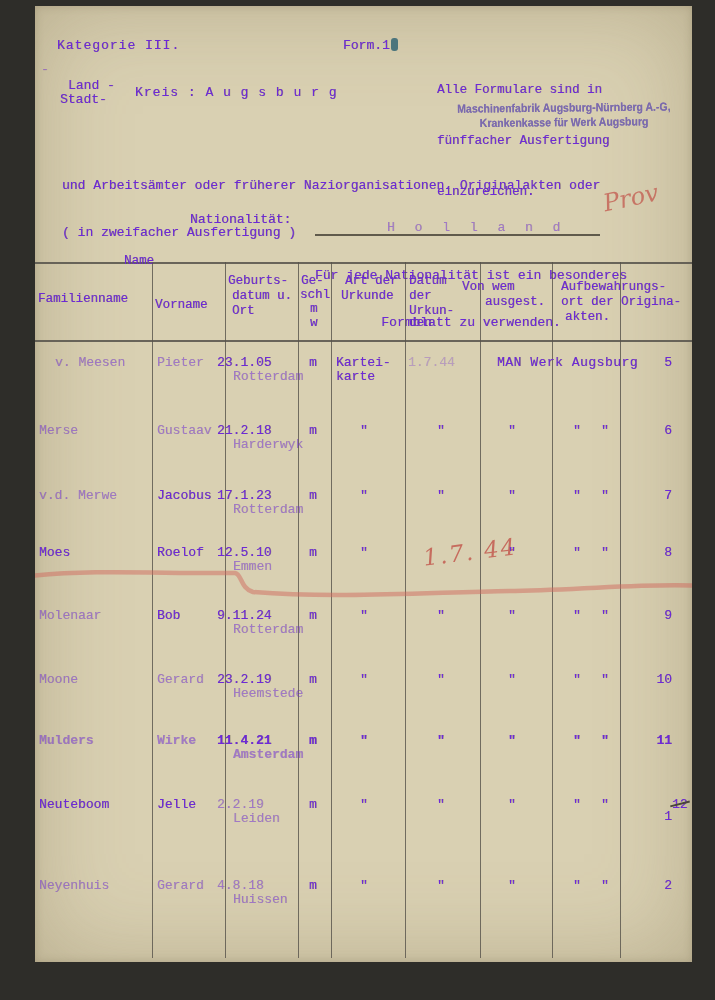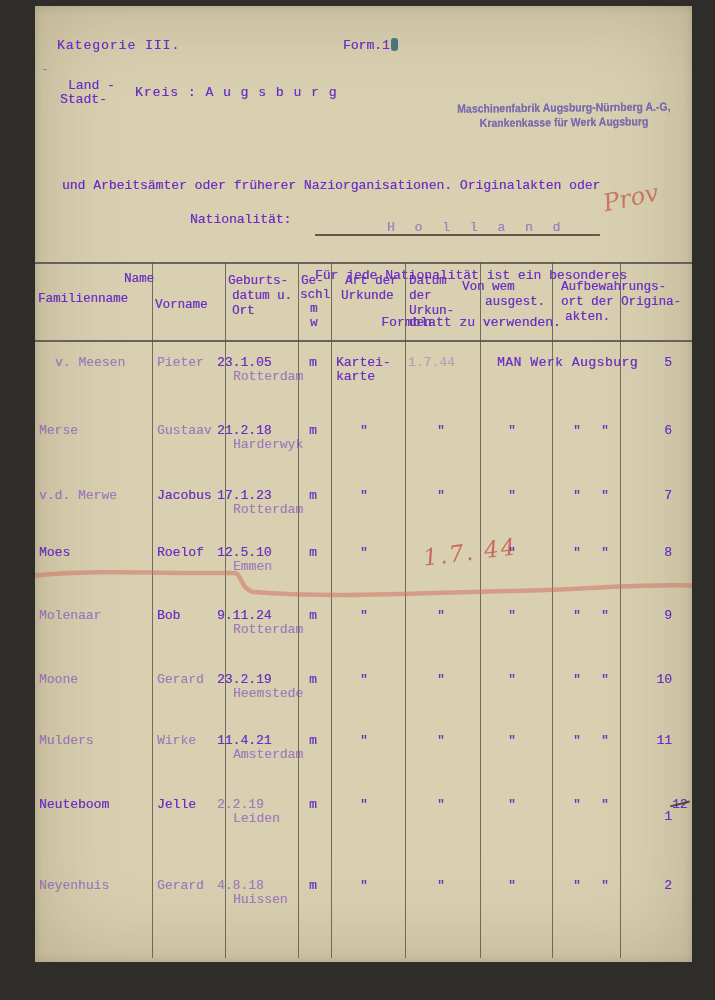--- a/index.html
+++ b/index.html
@@ -56,32 +56,38 @@
 </style>
 </head>
 <body>
 
 <div class="page">
 
   <div class="tw" style="left:22px;top:32px;letter-spacing:1px;">Kategorie III.</div>
   <div class="tw faded" style="left:6px;top:56px;">-</div>
   <div class="tw" style="left:308px;top:32px;"><span>Form.1</span><span class="blot"></span></div>
 
+  <div class="tw small" style="left:402px;top:42px;line-height:17px;">
+    <div>Alle Formulare sind in</div>
+    <div>fünffacher Ausfertigung</div>
+    <div>einzureichen.</div>
+  </div>
 
   <div class="tw" style="left:25px;top:72px;margin-left:8px;">Land -</div>
   <div class="tw" style="left:25px;top:86px;">Stadt-</div>
   <div class="tw" style="left:100px;top:79px;letter-spacing:1px;">Kreis : A u g s b u r g</div>
 
   <div class="stamp">
     <div>Maschinenfabrik Augsburg-Nürnberg A.-G,</div>
     <div>Krankenkasse für Werk Augsburg</div>
   </div>
 
   <div class="tw" style="left:27px;top:141px;">
     <div>und Arbeitsämter oder früherer Naziorganisationen. Originalakten oder</div>
+    <div>( in zweifacher Ausfertigung )</div>
   </div>
 
   <div class="tw" style="left:155px;top:206px;">Nationalität:</div>
   <div class="tw faded" style="left:352px;top:214px;letter-spacing:6px;">H o l l a n d</div>
   <div class="natline"></div>
   <div class="tw" style="left:280px;top:231px;text-align:center;">
     <div>Für jede Nationalität ist ein besonderes</div>
     <div>Formblatt zu verwenden.</div>
   </div>
 
@@ -93,21 +99,21 @@
   <div class="vl" style="left:117px;"></div>
   <div class="vl" style="left:190px;"></div>
   <div class="vl" style="left:263px;"></div>
   <div class="vl" style="left:296px;"></div>
   <div class="vl" style="left:370px;"></div>
   <div class="vl" style="left:445px;"></div>
   <div class="vl" style="left:517px;"></div>
   <div class="vl" style="left:585px;"></div>
 
   <div>
-    <div class="tw small" style="left:46px;top:266px;padding-left:43px;">Name</div>
+    <div class="tw small" style="left:46px;top:248px;padding-left:43px;">Name</div>
     <div class="tw small" style="left:3px;top:286px;">Familienname</div>
     <div class="tw small" style="left:120px;top:292px;">Vorname</div>
     <div class="tw small" style="left:193px;top:268px;">Geburts-</div>
     <div class="tw small" style="left:197px;top:283px;">datum u.</div>
     <div class="tw small" style="left:197px;top:298px;">Ort</div>
     <div class="tw small" style="left:266px;top:268px;">Ge-</div>
     <div class="tw small" style="left:265px;top:282px;">schl</div>
     <div class="tw small" style="left:275px;top:296px;">m</div>
     <div class="tw small" style="left:275px;top:310px;">w</div>
     <div class="tw small" style="left:310px;top:268px;">Art der</div>
@@ -198,21 +204,21 @@
     <span class="c-gort faded">Heemstede</span>
     <span class="c-g">m</span>
     <span class="c-art">"</span>
     <span class="c-dat">"</span>
     <span class="c-von">"</span>
     <span class="c-a1">"</span>
     <span class="c-a2">"</span>
     <span class="c-nr">10</span>
   </div>
 
-  <div class="row tw" style="top:727px;">
+  <div class="row tw" style="top:727px;font-weight:bold;">
     <span class="c-name faded">Mulders</span>
     <span class="c-vor faded">Wirke</span>
     <span class="c-gdat">11.4.21</span>
     <span class="c-gort faded">Amsterdam</span>
     <span class="c-g">m</span>
     <span class="c-art">"</span>
     <span class="c-dat">"</span>
     <span class="c-von">"</span>
     <span class="c-a1">"</span>
     <span class="c-a2">"</span>

